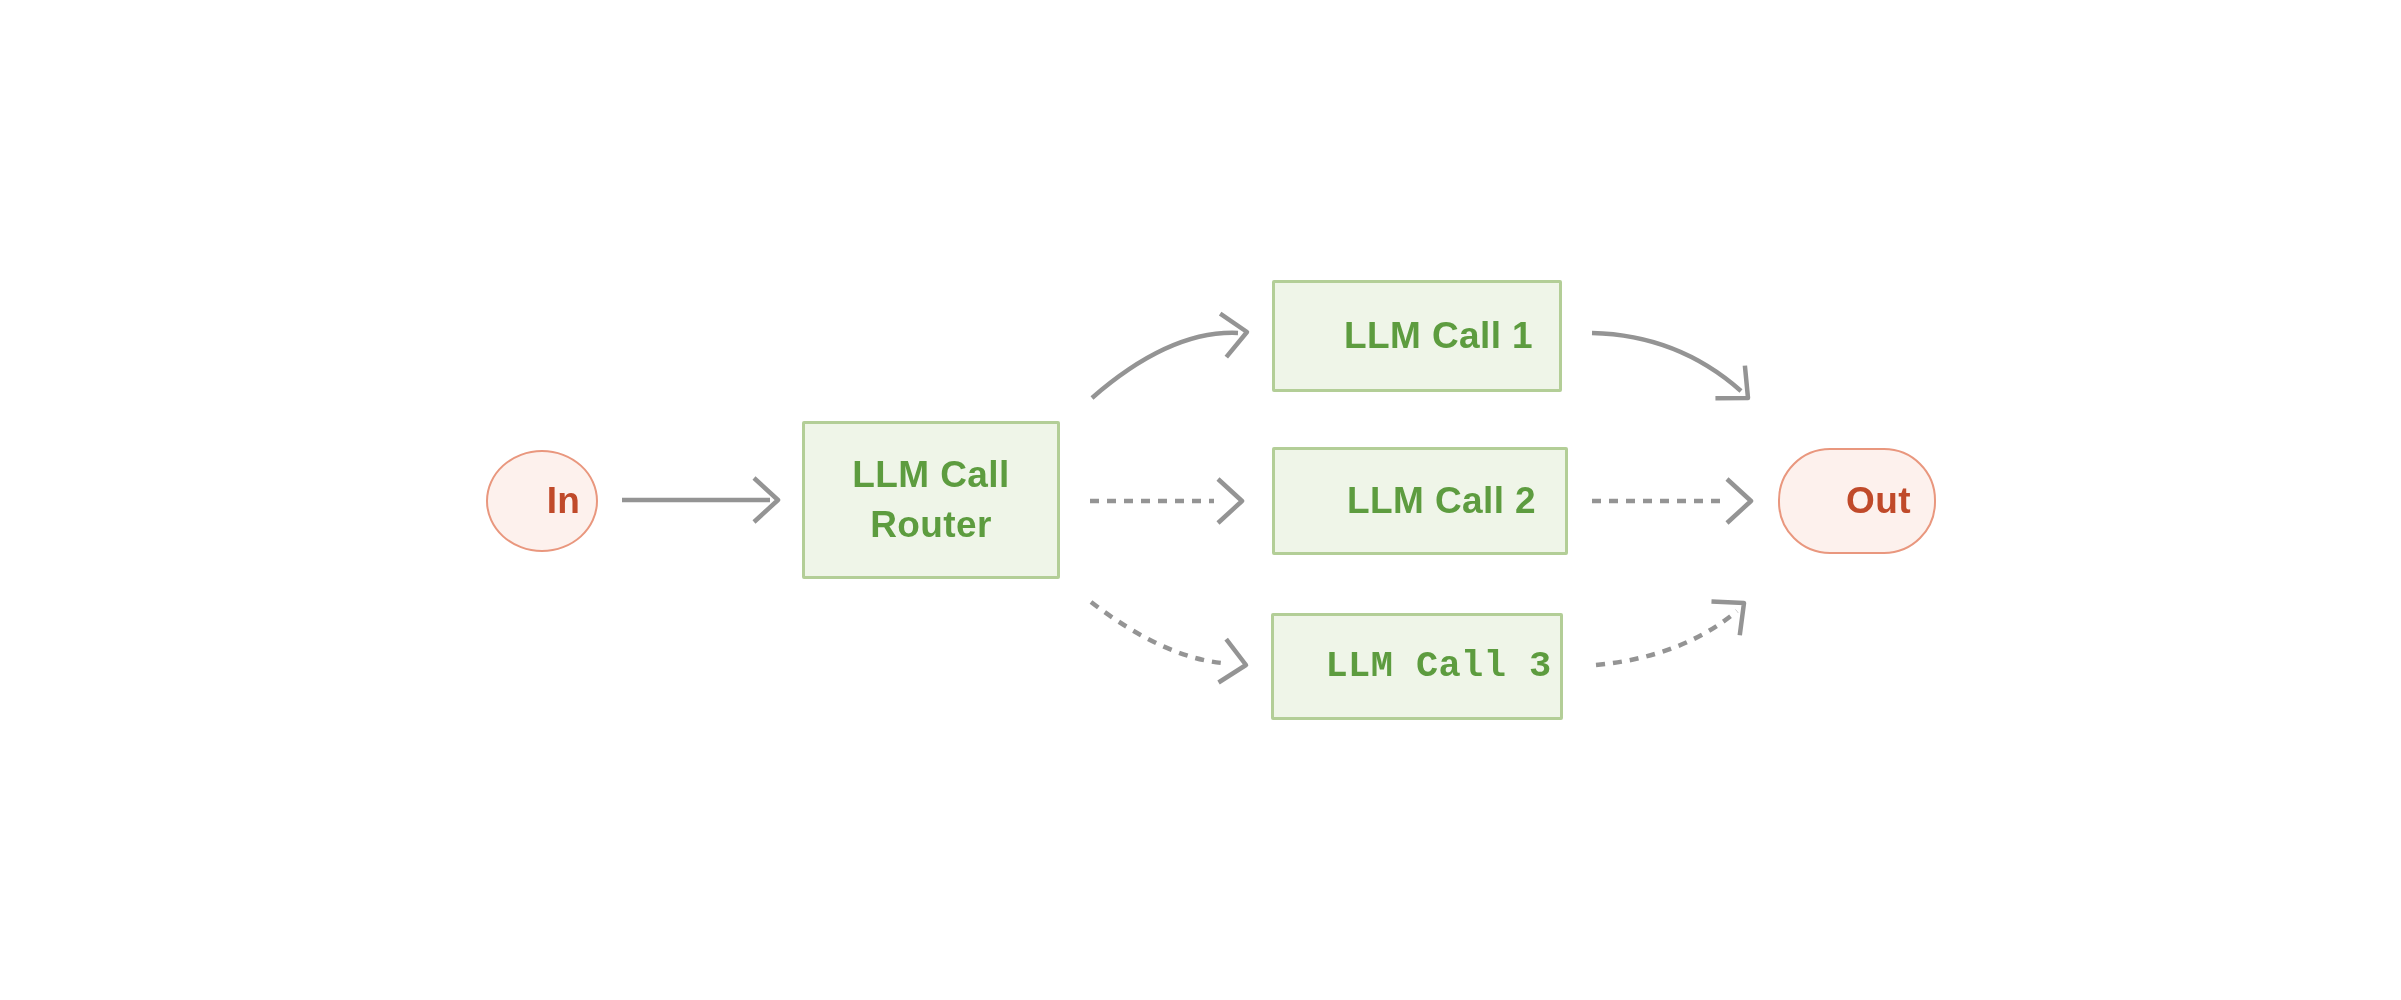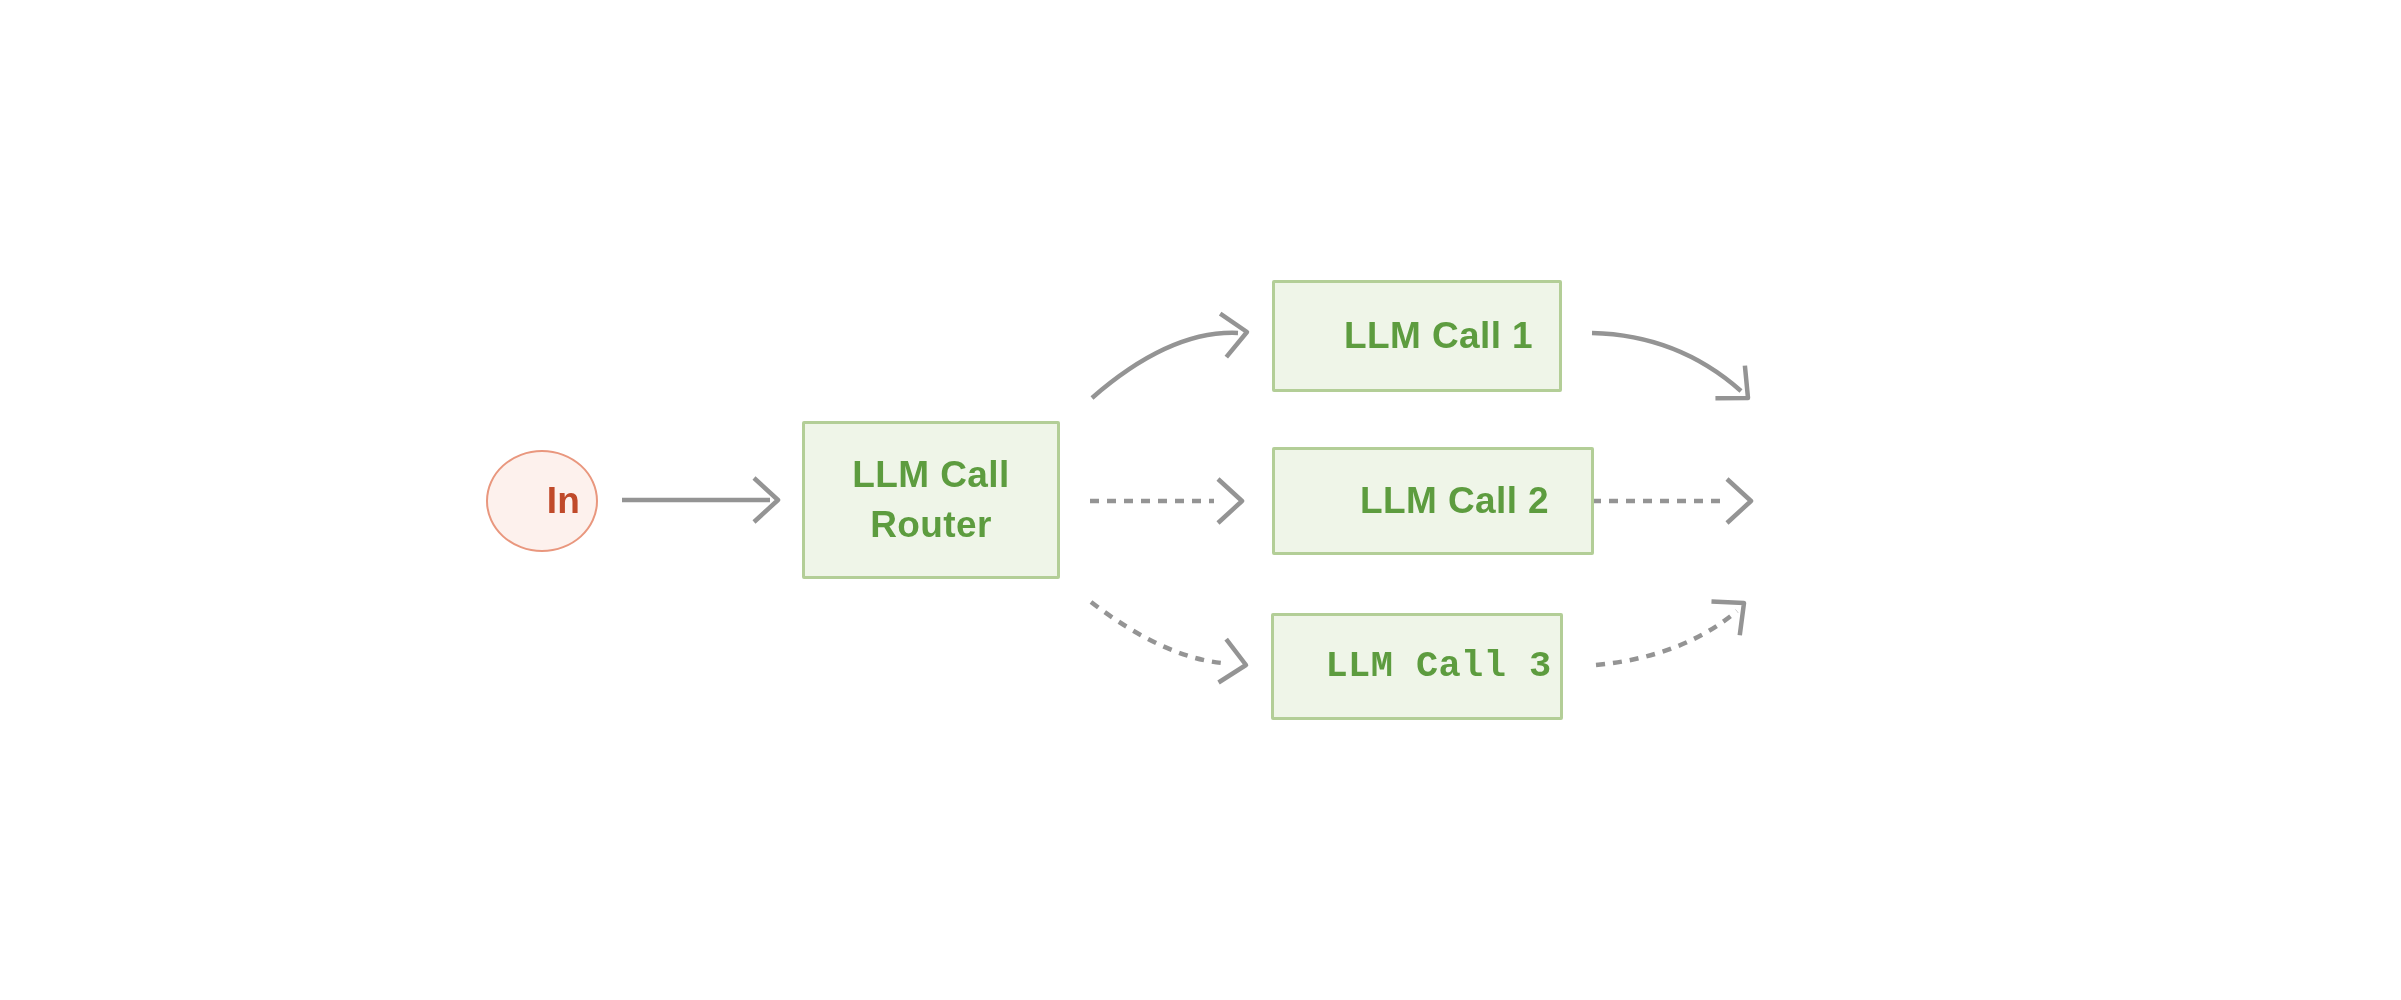--- a/index.html
+++ b/index.html
@@ -72,21 +72,21 @@
     left: 802px; top: 421px;
     width: 258px; height: 158px;
     padding: 0 12px;
   }
   #node-call1 {
     left: 1272px; top: 280px;
     width: 290px; height: 112px;
   }
   #node-call2 {
     left: 1272px; top: 447px;
-    width: 322px; height: 108px;
+    width: 296px; height: 108px;
   }
   #node-call3 {
     left: 1271px; top: 613px;
     width: 292px; height: 107px; font-family: Liberation Mono, monospace;
   }
   #node-out {
     left: 1778px; top: 448px;
     width: 158px; height: 106px;
     border-radius: 52px;
   }
@@ -147,14 +147,17 @@
   </div>
 
   <div class="node box" id="node-call2">
     <span>LLM Call 2</span>
   </div>
 
   <div class="node box" id="node-call3">
     <span>LLM Call 3</span>
   </div>
 
+  <div class="node terminal" id="node-out">
+    <span>Out</span>
+  </div>
 
 </div>
 
 </body></html>

